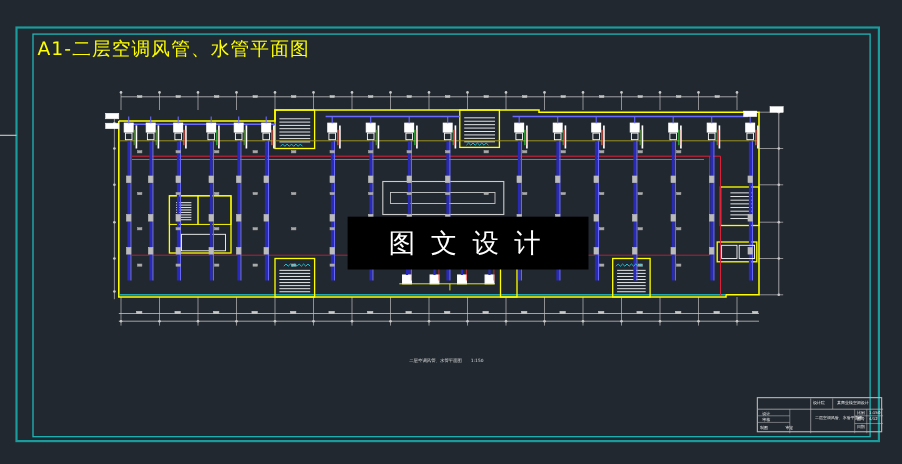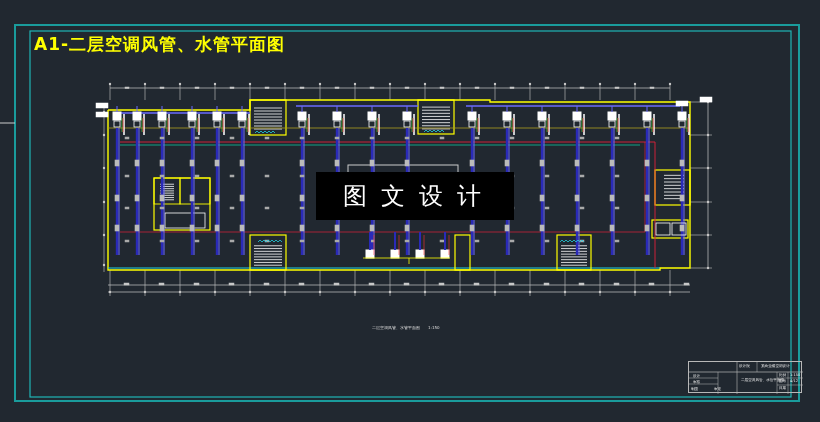--- a/index.html
+++ b/index.html
@@ -1,19 +1,19 @@
 <!DOCTYPE html>
 <html><head>
 <meta charset="utf-8">
 <style>
   html,body{margin:0;padding:0;background:#212830;}
   body{width:820px;height:422px;overflow:hidden;position:relative;font-family:"DejaVu Sans",sans-serif;}
   #canvas{position:absolute;left:0;top:0;width:820px;height:422px;}
-  .title{position:absolute;left:34px;top:33px;color:#ffff00;font-family:"DejaVu Sans",sans-serif;font-size:17px;font-weight:bold;letter-spacing:1px;white-space:nowrap;}
-  .watermark{position:absolute;left:316px;top:172px;width:198px;height:48px;background:#000;color:#fff;font-family:"DejaVu Serif",serif;font-size:24px;display:flex;align-items:center;justify-content:center;letter-spacing:14px;padding-left:8px;box-sizing:border-box;}
+  .title{position:absolute;left:34px;top:33px;color:#ffff00;font-family:"DejaVu Sans",sans-serif;font-size:17px;font-weight:normal;letter-spacing:1px;white-space:nowrap;}
+  .watermark{position:absolute;left:316px;top:197px;width:219px;height:48px;background:#000;color:#fff;font-family:"DejaVu Serif",serif;font-size:24px;display:flex;align-items:center;justify-content:center;letter-spacing:14px;padding-left:8px;box-sizing:border-box;}
   .scale-label{position:absolute;left:372px;top:325px;color:#ddd;font-size:4px;white-space:nowrap;}
   .scale-ratio{position:absolute;left:428px;top:325px;color:#ddd;font-size:4px;}
   .titleblock{position:absolute;left:688px;top:361px;width:114px;height:32px;border:1px solid #b8b8b8;box-sizing:border-box;}
   .tb-cell{position:absolute;color:#eee;font-size:3.6px;white-space:nowrap;line-height:1;}
 </style>
 </head>
 <body>
 
 <svg id="canvas" viewBox="0 0 820 422" xmlns="http://www.w3.org/2000/svg">
 

